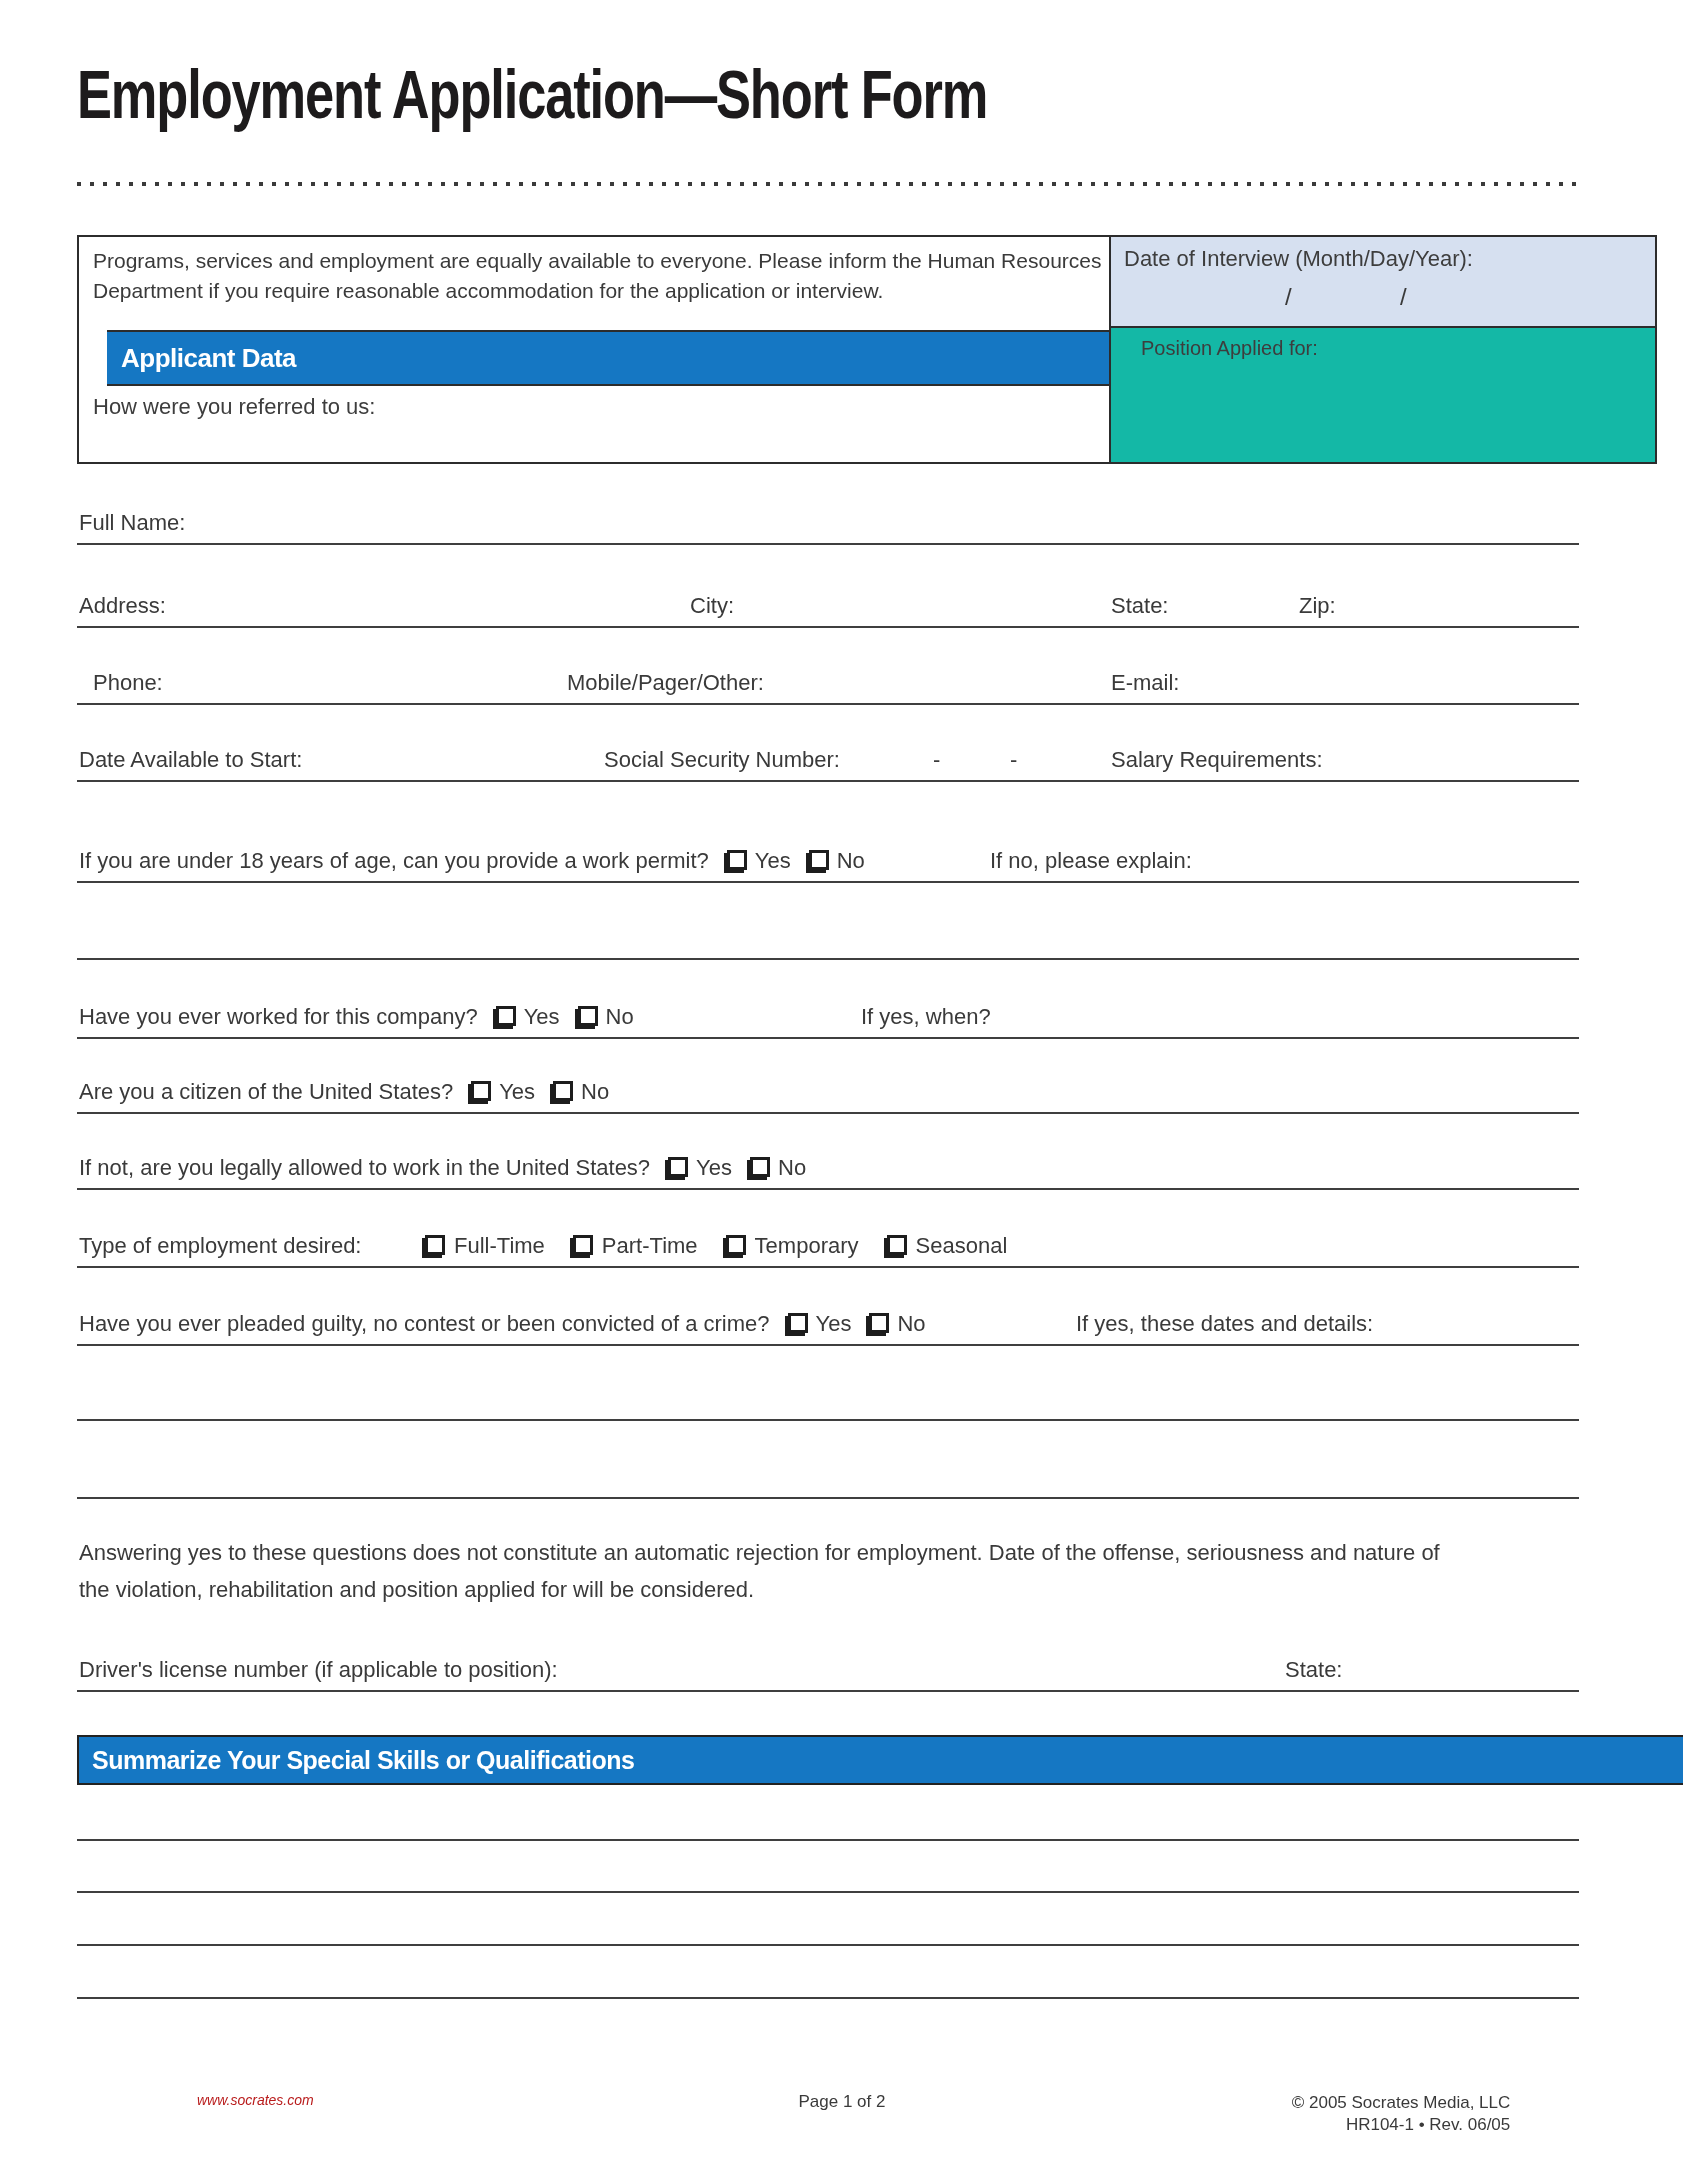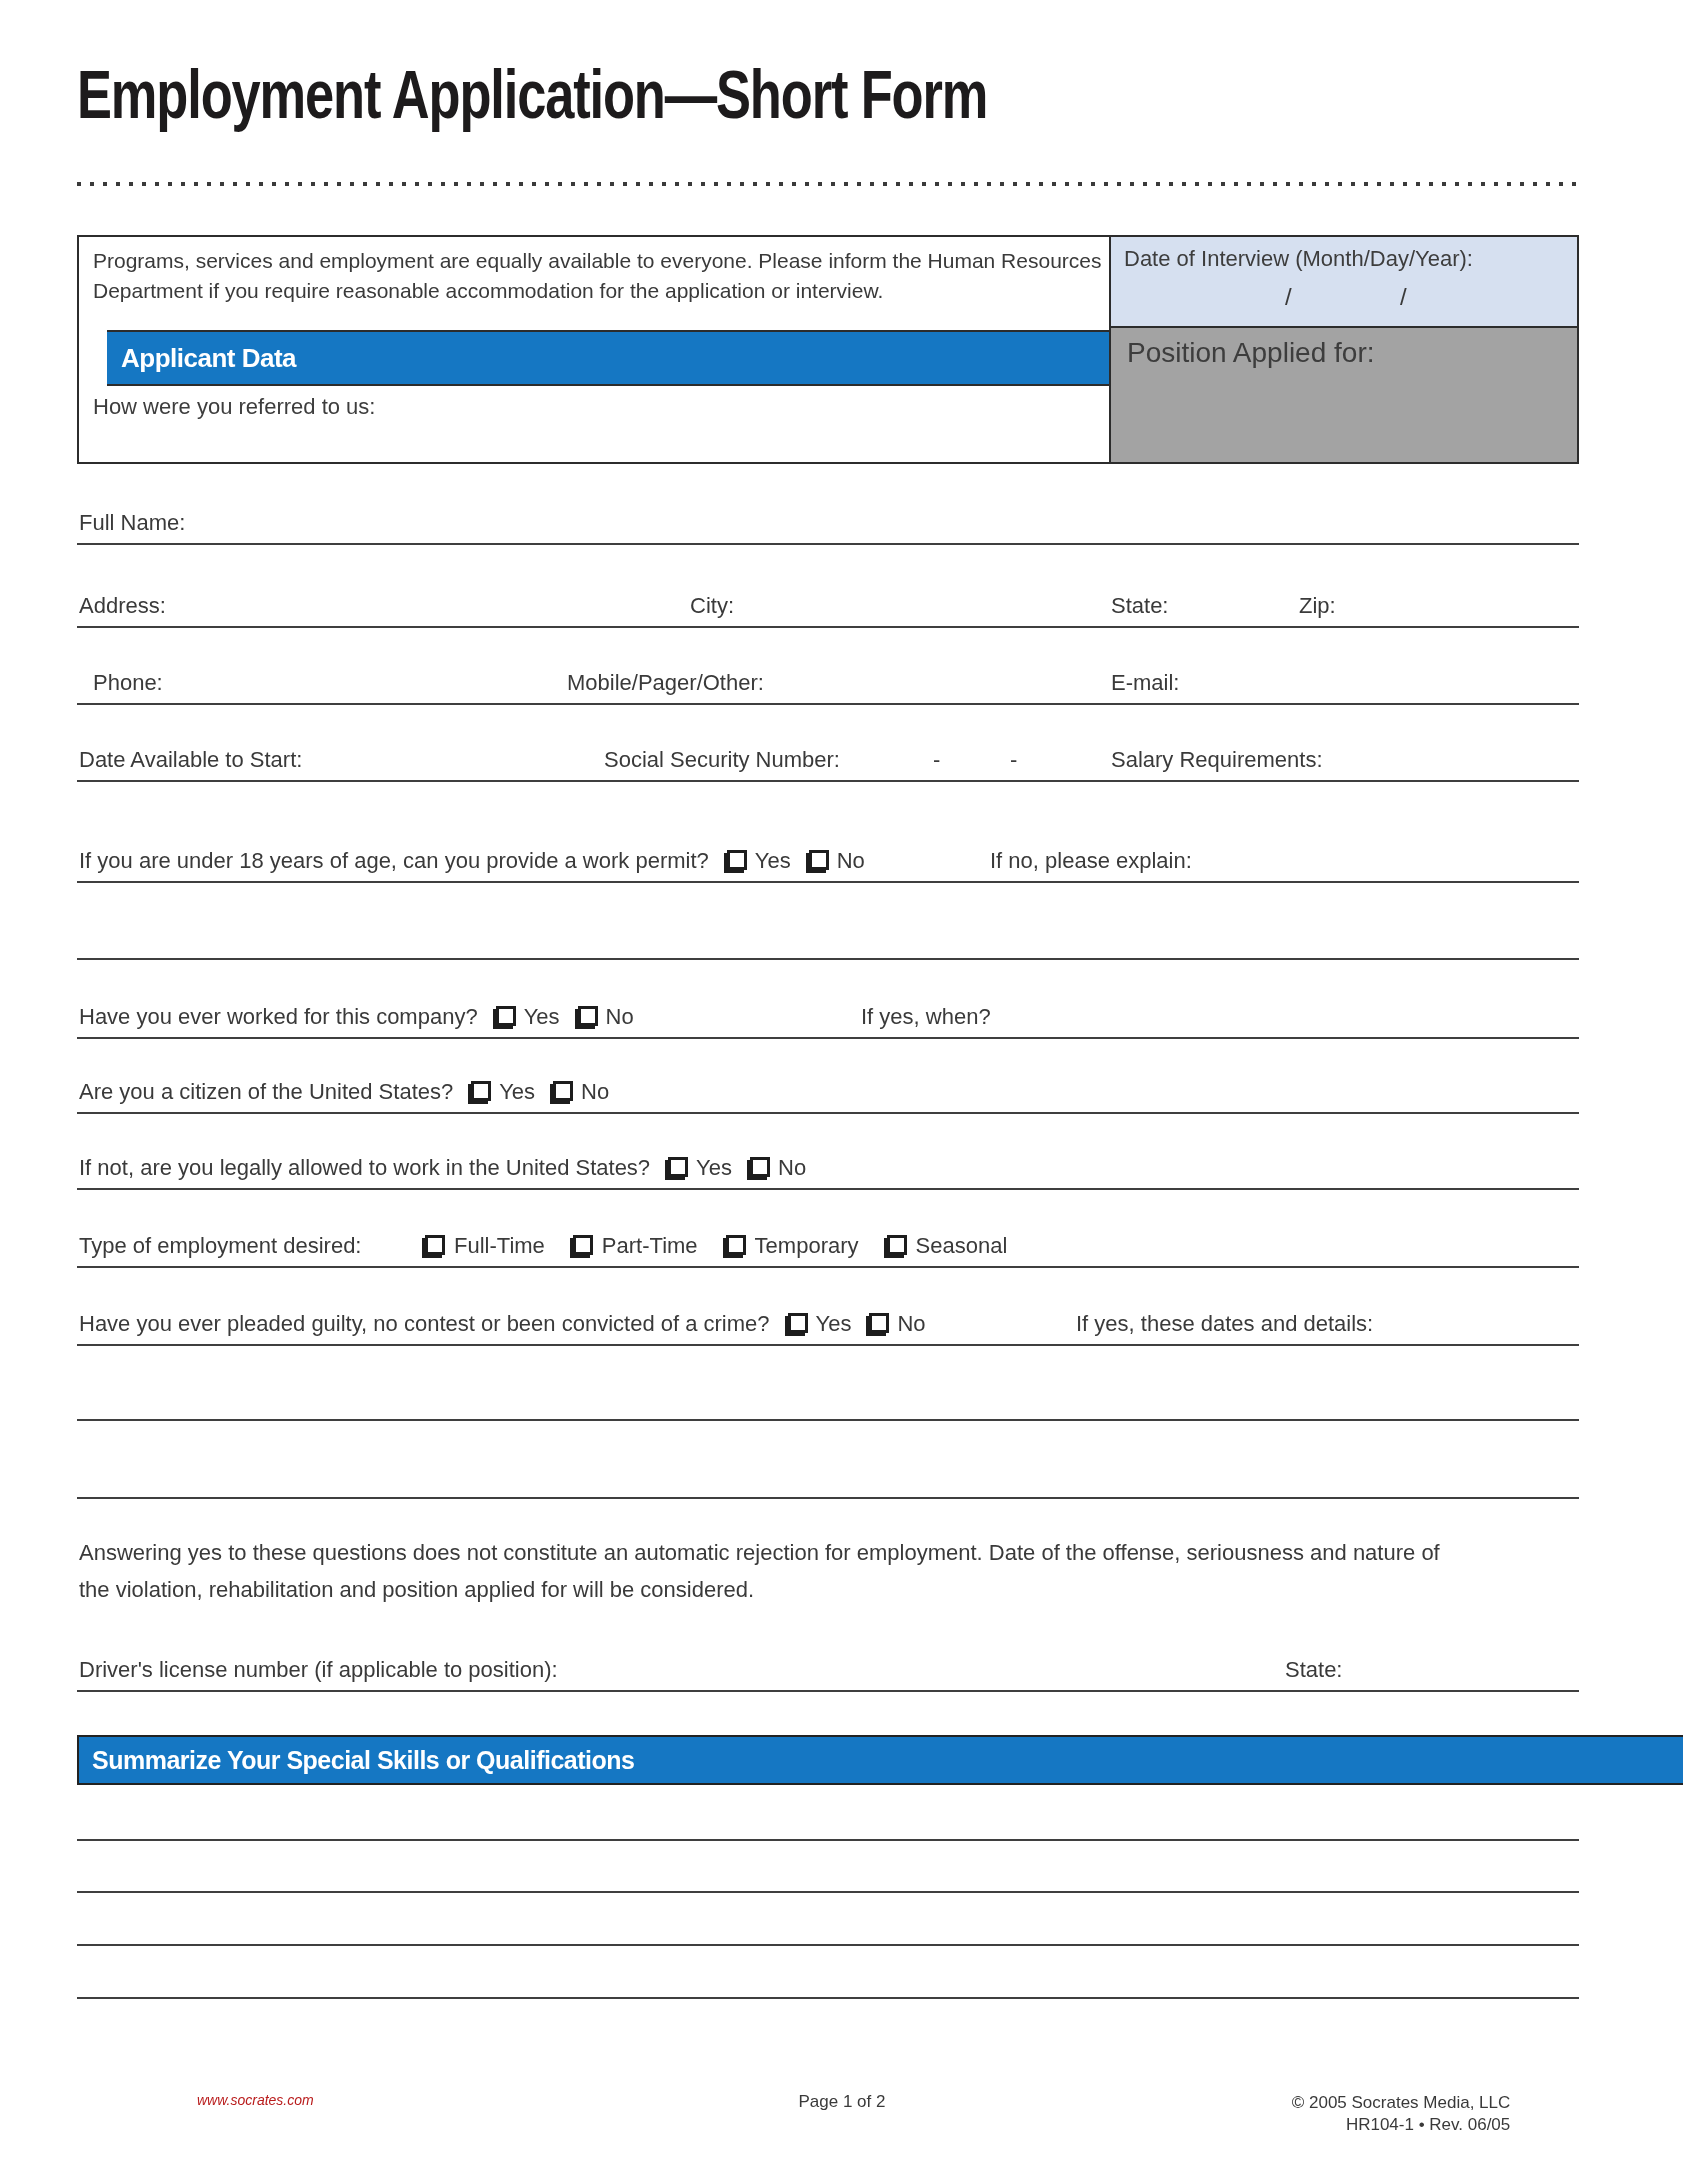--- a/index.html
+++ b/index.html
@@ -14,25 +14,25 @@
   .title-rule{
     position:absolute;left:77px;top:182px;width:1502px;height:4px;
     background:repeating-linear-gradient(to right,#3a3a3a 0 4px,transparent 4px 13px);
   }
   
   .hdr-left{position:absolute;left:77px;top:235px;width:1034px;height:229px;border:2px solid #2c2c2c;box-sizing:border-box;background:#fff;}
   .notice{height:93px;box-sizing:border-box;padding:9px 4px 0 14px;font-size:21px;line-height:30px;color:#3a3a3a;}
   .applicant-bar{height:56px;box-sizing:border-box;background:#1577C3;border-top:2px solid #2c2c2c;border-bottom:2px solid #2c2c2c;display:flex;align-items:center;padding-left:14px;margin-left:28px;}
   .applicant-bar span{color:#ffffff;font-size:26px;font-weight:bold;letter-spacing:-0.5px;}
   .referred{box-sizing:border-box;padding:8px 22px 0 14px;font-size:22px;}
-  .hdr-right{position:absolute;left:1109px;top:235px;width:470px;height:229px;border:2px solid #2c2c2c;box-sizing:border-box;background:#a3a3a3;}
+  .hdr-right{position:absolute;left:1109px;top:235px;width:548px;height:229px;border:2px solid #2c2c2c;box-sizing:border-box;background:#14b8a6;}
   .interview{position:relative;height:91px;box-sizing:border-box;background:#D6E0F0;border-bottom:2px solid #2c2c2c;padding:9px 0 0 13px;font-size:22px;}
   .slash{position:absolute;top:46px;font-size:24px;color:#3a3a3a;}
   .slash.s1{left:174px;} .slash.s2{left:289px;}
-  .position-cell{box-sizing:border-box;padding:9px 0 0 16px;font-size:28px;}
+  .position-cell{box-sizing:border-box;padding:9px 0 0 10px;font-size:20px;margin-left:20px;}
   
   .rule{position:absolute;left:77px;width:1502px;height:42px;border-bottom:2.5px solid #3f3f3f;}
   .lbl{position:absolute;bottom:7px;white-space:nowrap;font-size:22px;color:#3a3a3a;}
   .cbx{display:inline-block;width:14px;height:14px;background:#fff;border:3px solid #1d1d1d;box-shadow:-3px 3px 0 #1d1d1d;margin:0 8px 0 18px;vertical-align:-2px;}
   .opts .cbx{margin:0 9px 0 28px;}
   .opts .cbx:first-child{margin-left:0;}
   .disclaimer{position:absolute;left:79px;top:1534px;width:1386px;font-size:22px;line-height:37px;color:#3a3a3a;}
   .skills-bar{position:absolute;left:77px;top:1735px;width:1666px;height:50px;box-sizing:border-box;background:#1577C3;border:2px solid #222;display:flex;align-items:center;padding-left:13px;}
   .skills-bar span{color:#fff;font-size:25px;font-weight:bold;letter-spacing:-0.5px;}
   

